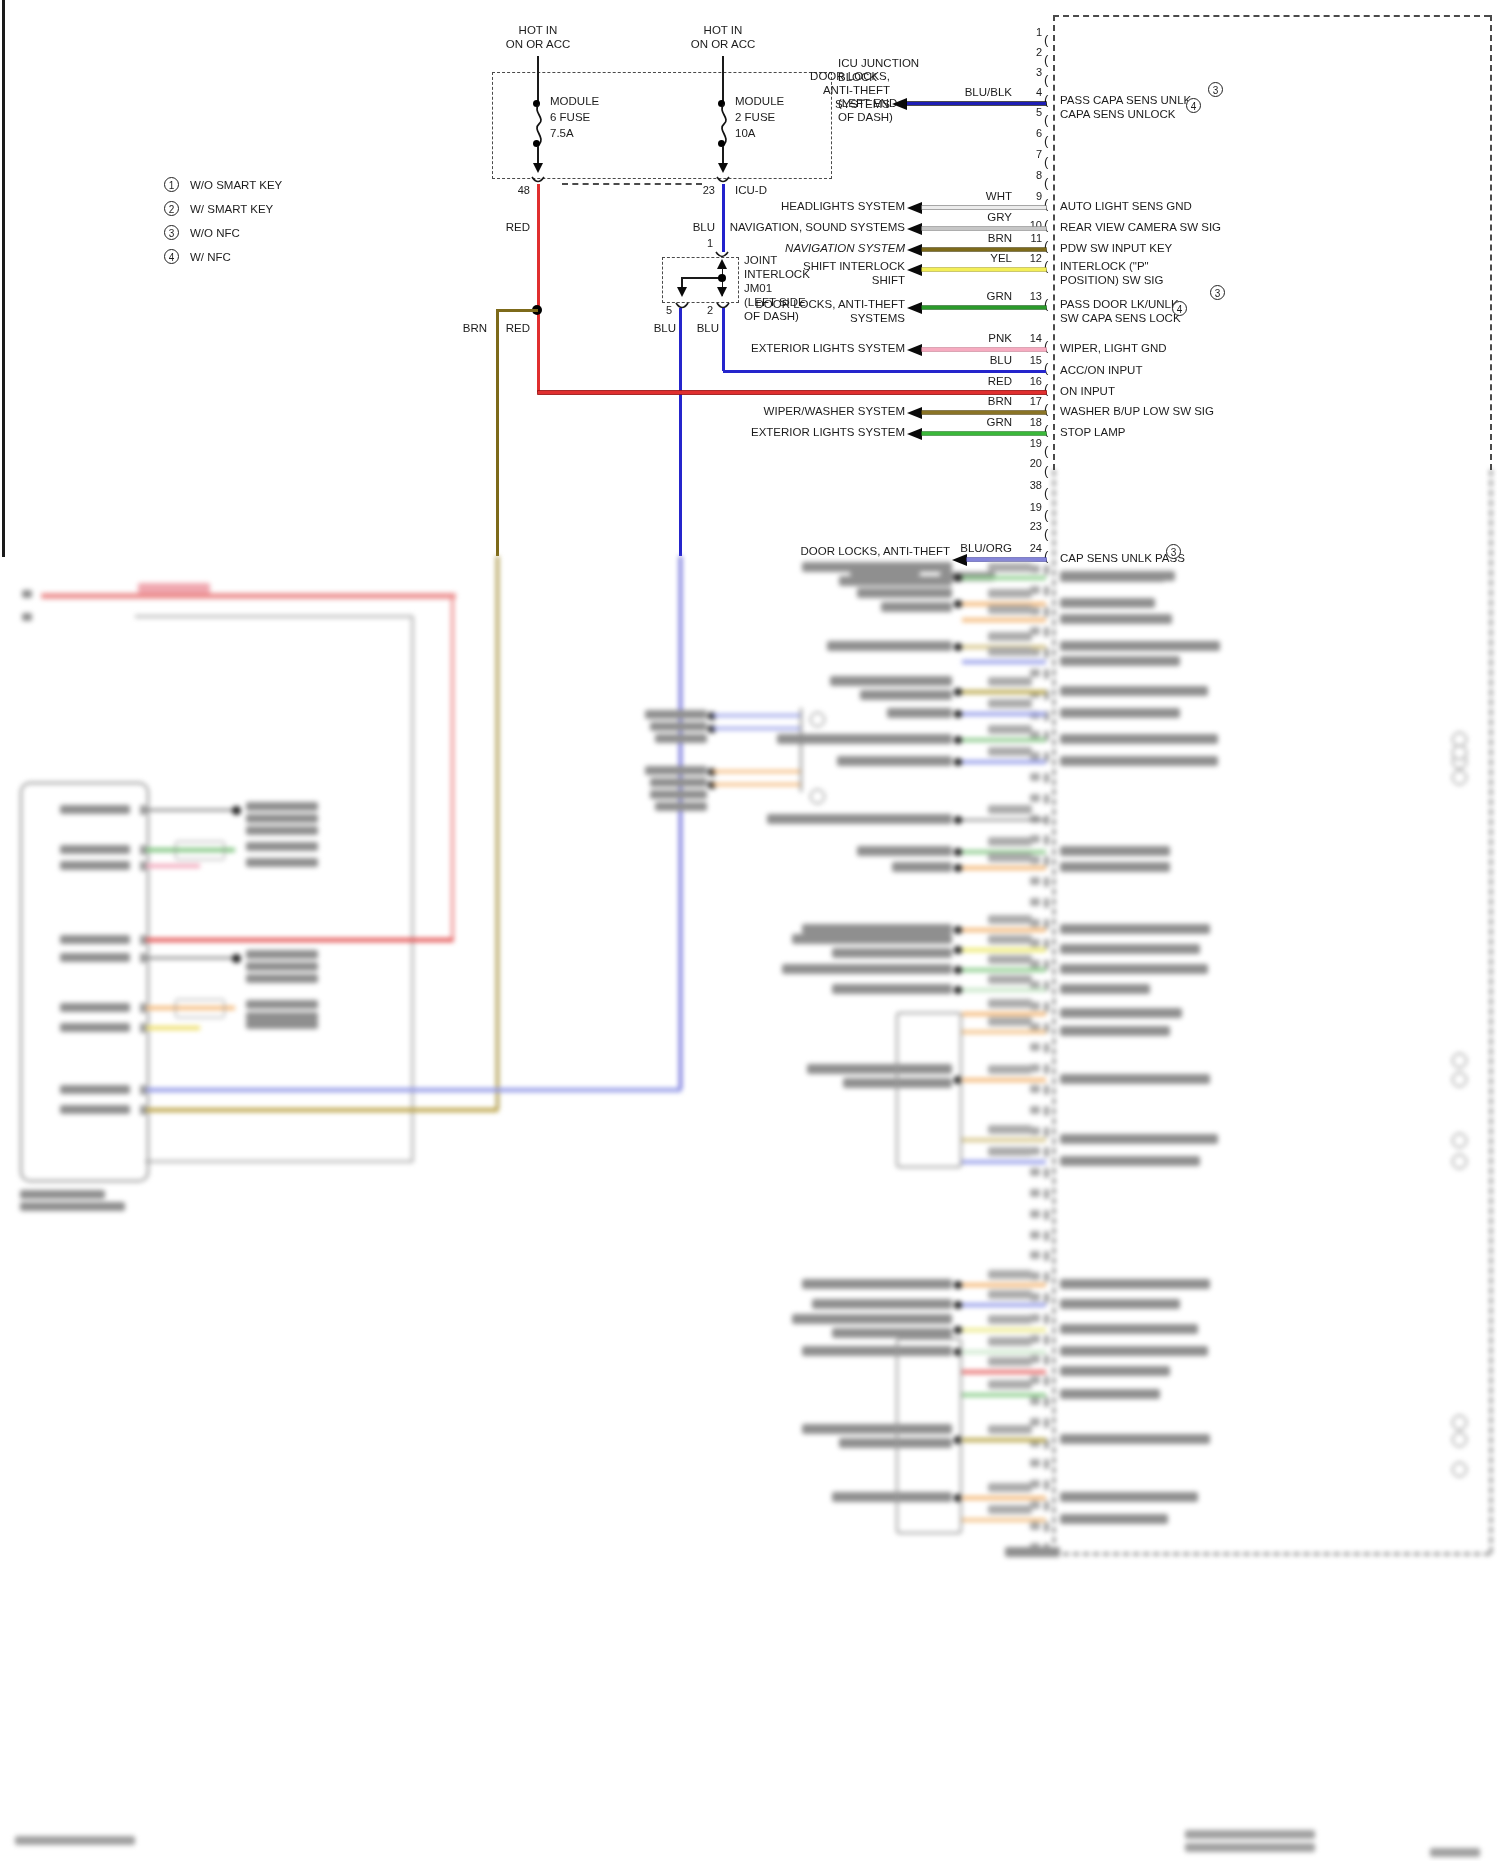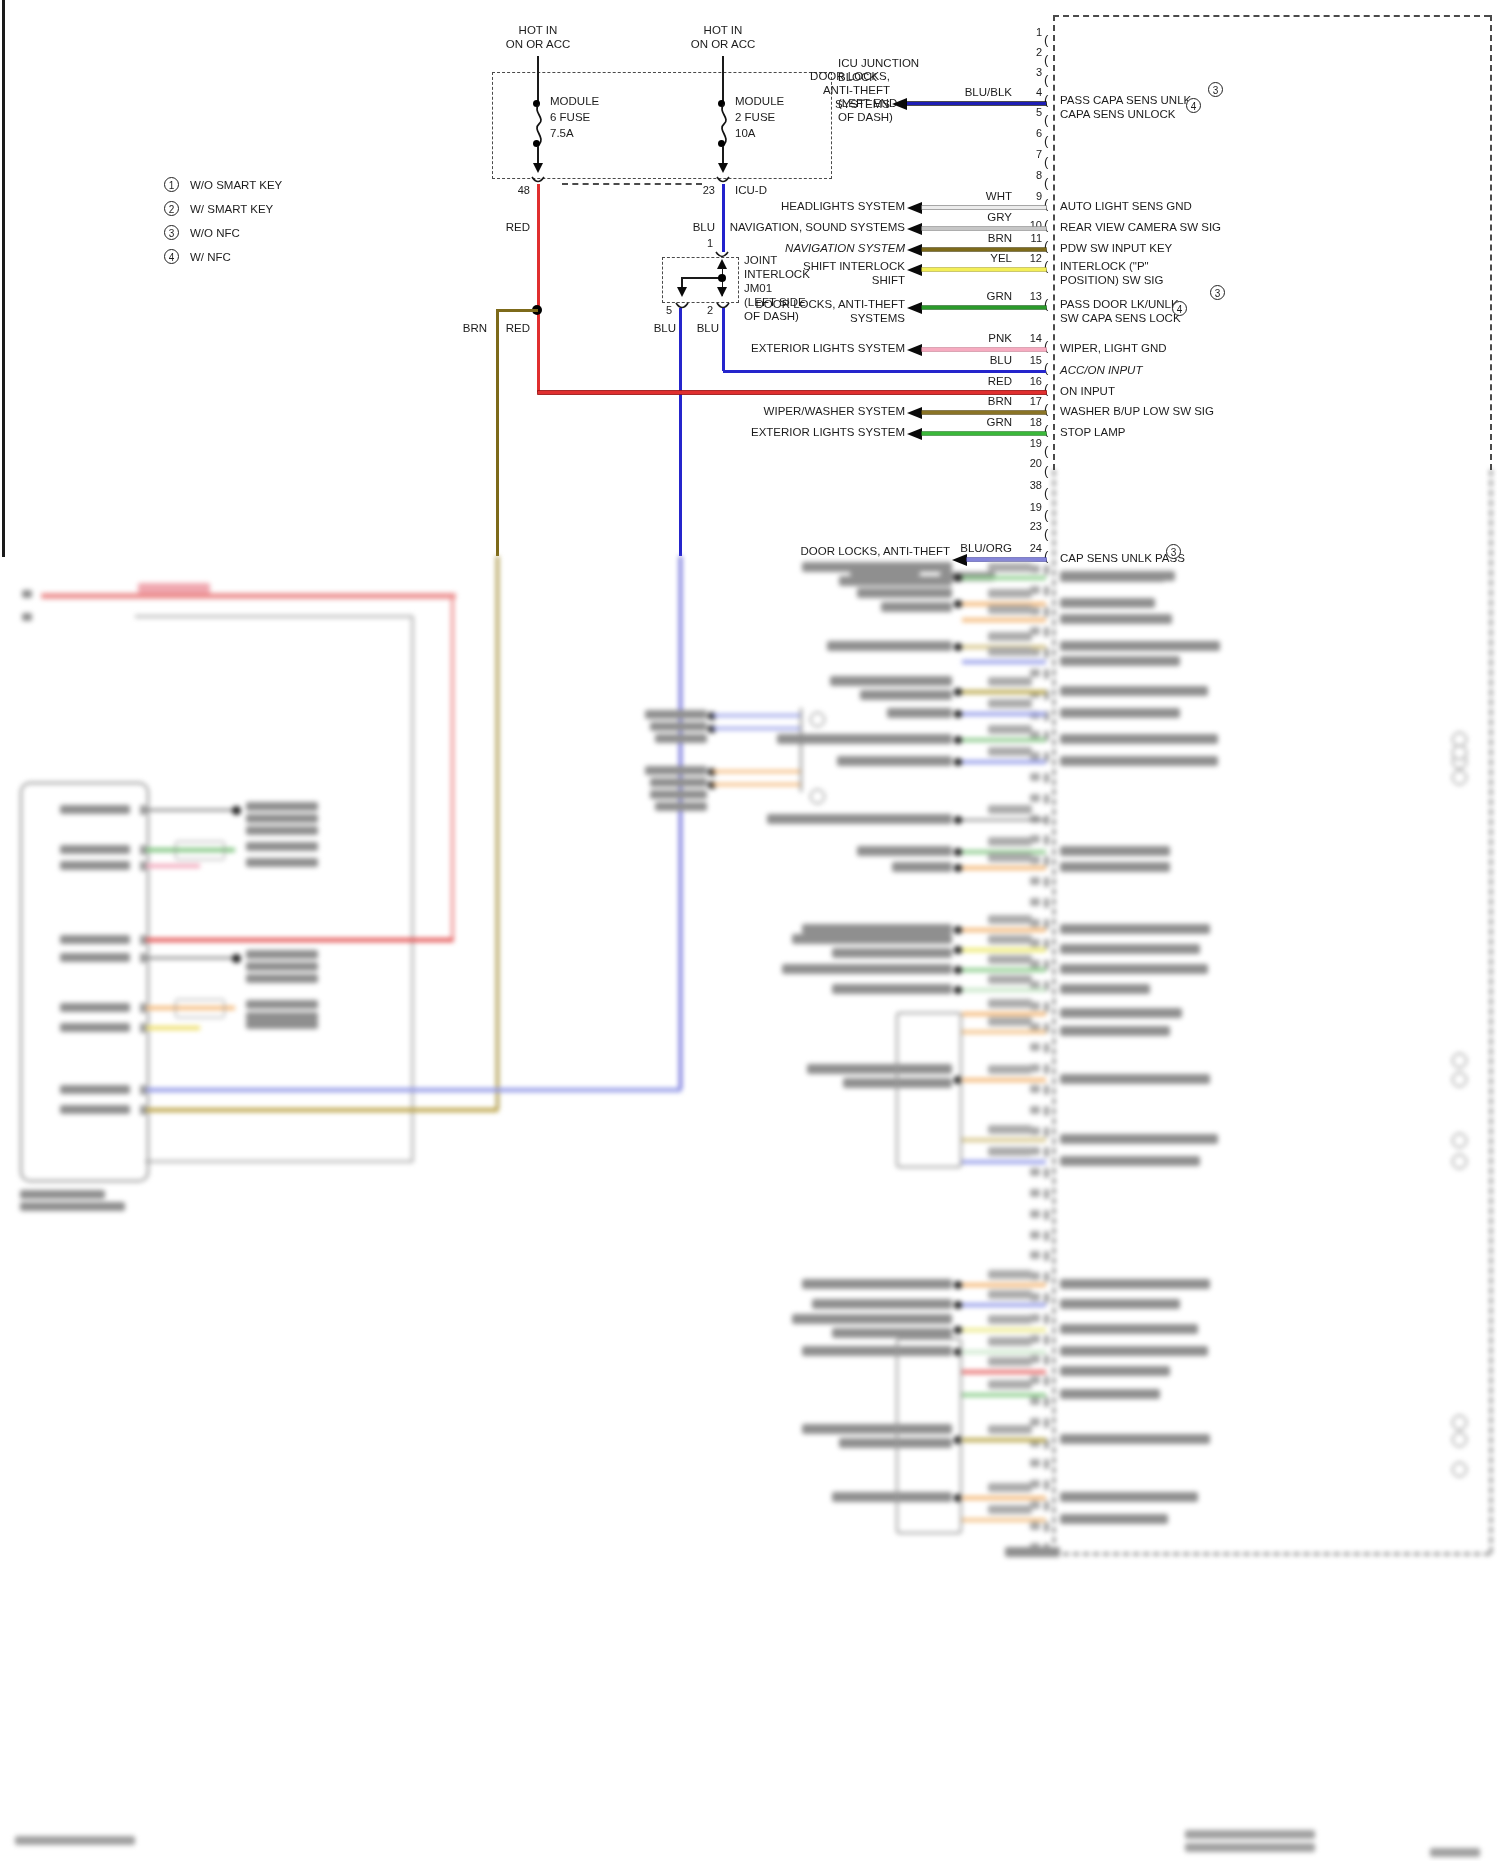--- a/index.html
+++ b/index.html
@@ -227,21 +227,21 @@
       <div class="t" style="left: 1060px; top: 312px;">SW CAPA SENS LOCK</div>
       <div class="badge" style="left: 1210px; top: 285px;">3</div>
       <div class="badge" style="left: 1172px; top: 301px;">4</div>
       <div class="t" style="right: 595px; top: 342px;">EXTERIOR LIGHTS SYSTEM</div>
       <div class="arrow-left" style="left: 907px; top: 344px;"></div>
       <div class="wire" style="left: 922px; top: 347.5px; width: 124px; background: rgb(246, 171, 192); box-shadow: rgb(204, 127, 149) 0px 0px 0px 0.7px;"></div>
       <div class="t" style="right: 488px; top: 332px;">PNK</div>
       <div class="t" style="left: 1060px; top: 342px;">WIPER, LIGHT GND</div>
       <div class="wire" style="left: 723px; top: 369.5px; width: 323px; background: rgb(37, 37, 204);"></div>
       <div class="t" style="right: 488px; top: 354px;">BLU</div>
-      <div class="t" style="left: 1060px; top: 364px; font-style: italic;">ACC/ON INPUT</div>
+      <div class="t" style="left: 1060px; top: 364px;">ACC/ON INPUT</div>
       <div class="wire" style="left: 538px; top: 390.5px; width: 508px; background: rgb(224, 47, 47); box-shadow: rgb(158, 21, 21) 0px 0px 0px 0.7px;"></div>
       <div class="t" style="right: 488px; top: 375px;">RED</div>
       <div class="t" style="left: 1060px; top: 385px;">ON INPUT</div>
       <div class="t" style="right: 595px; top: 405px;">WIPER/WASHER SYSTEM</div>
       <div class="arrow-left" style="left: 907px; top: 407px;"></div>
       <div class="wire" style="left: 922px; top: 410.5px; width: 124px; background: rgb(138, 116, 38); box-shadow: rgb(87, 71, 15) 0px 0px 0px 0.7px;"></div>
       <div class="t" style="right: 488px; top: 395px;">BRN</div>
       <div class="t" style="left: 1060px; top: 405px;">WASHER B/UP LOW SW SIG</div>
       <div class="t" style="right: 595px; top: 426px;">EXTERIOR LIGHTS SYSTEM</div>
       <div class="arrow-left" style="left: 907px; top: 428px;"></div>

